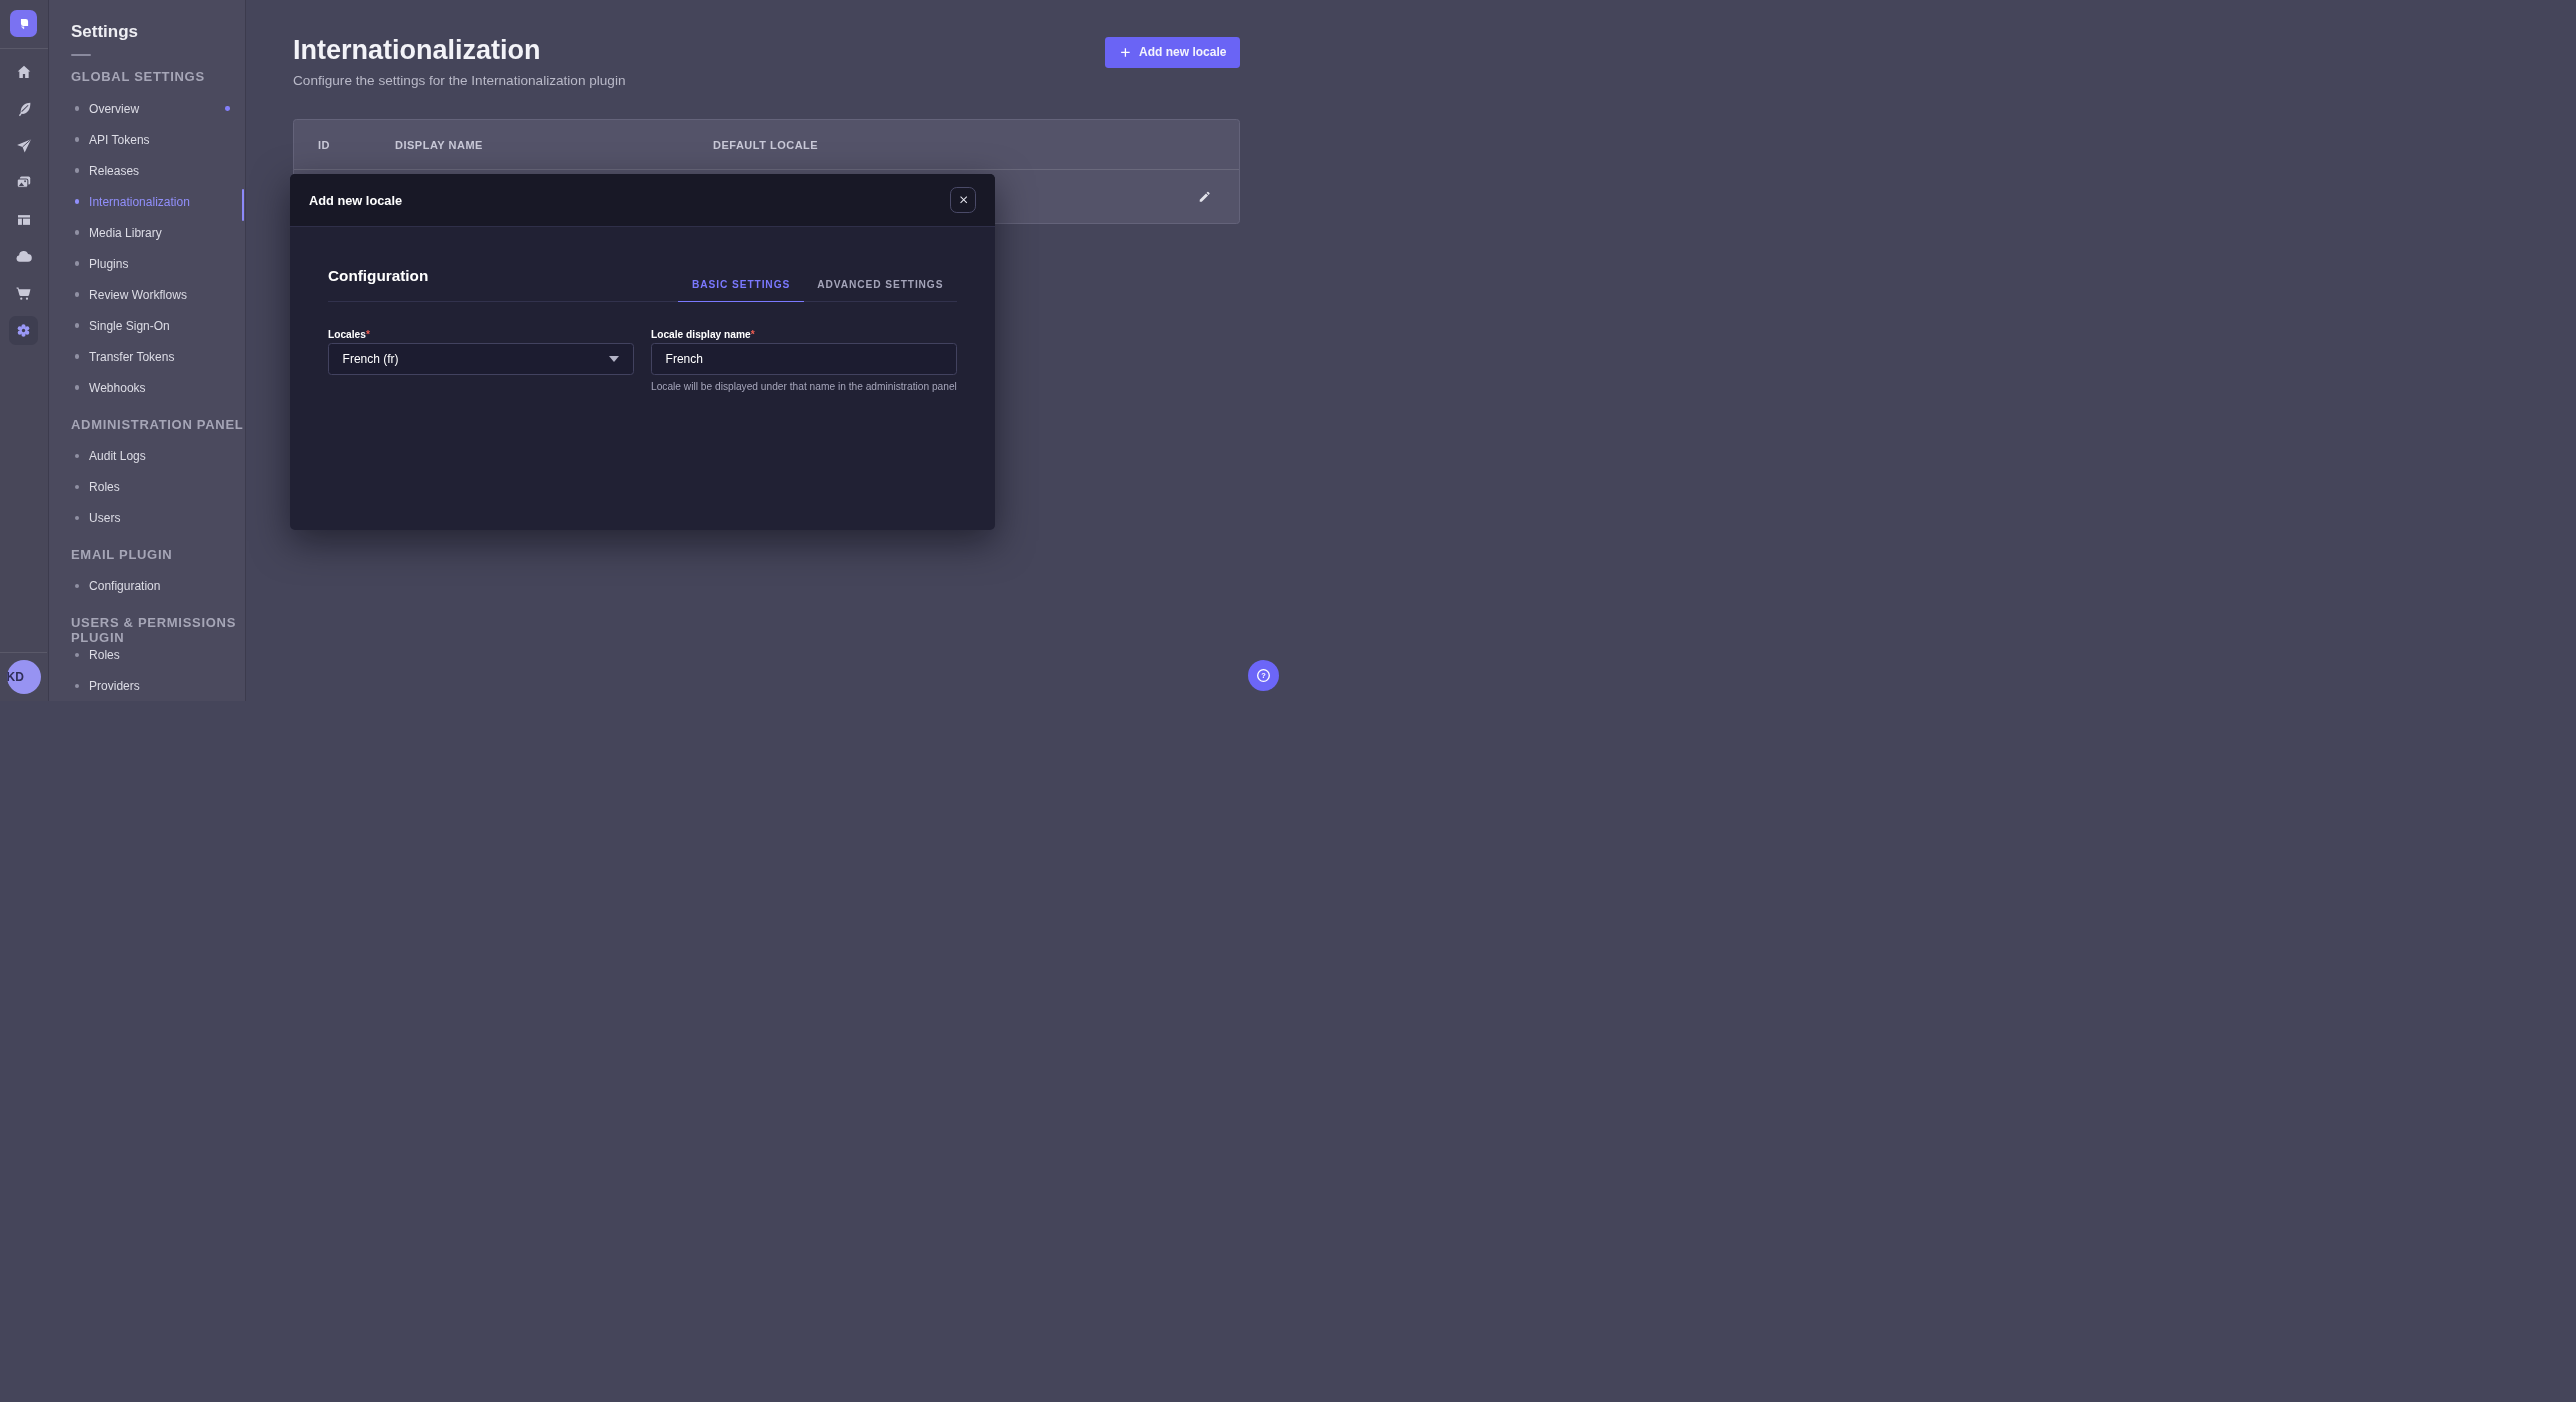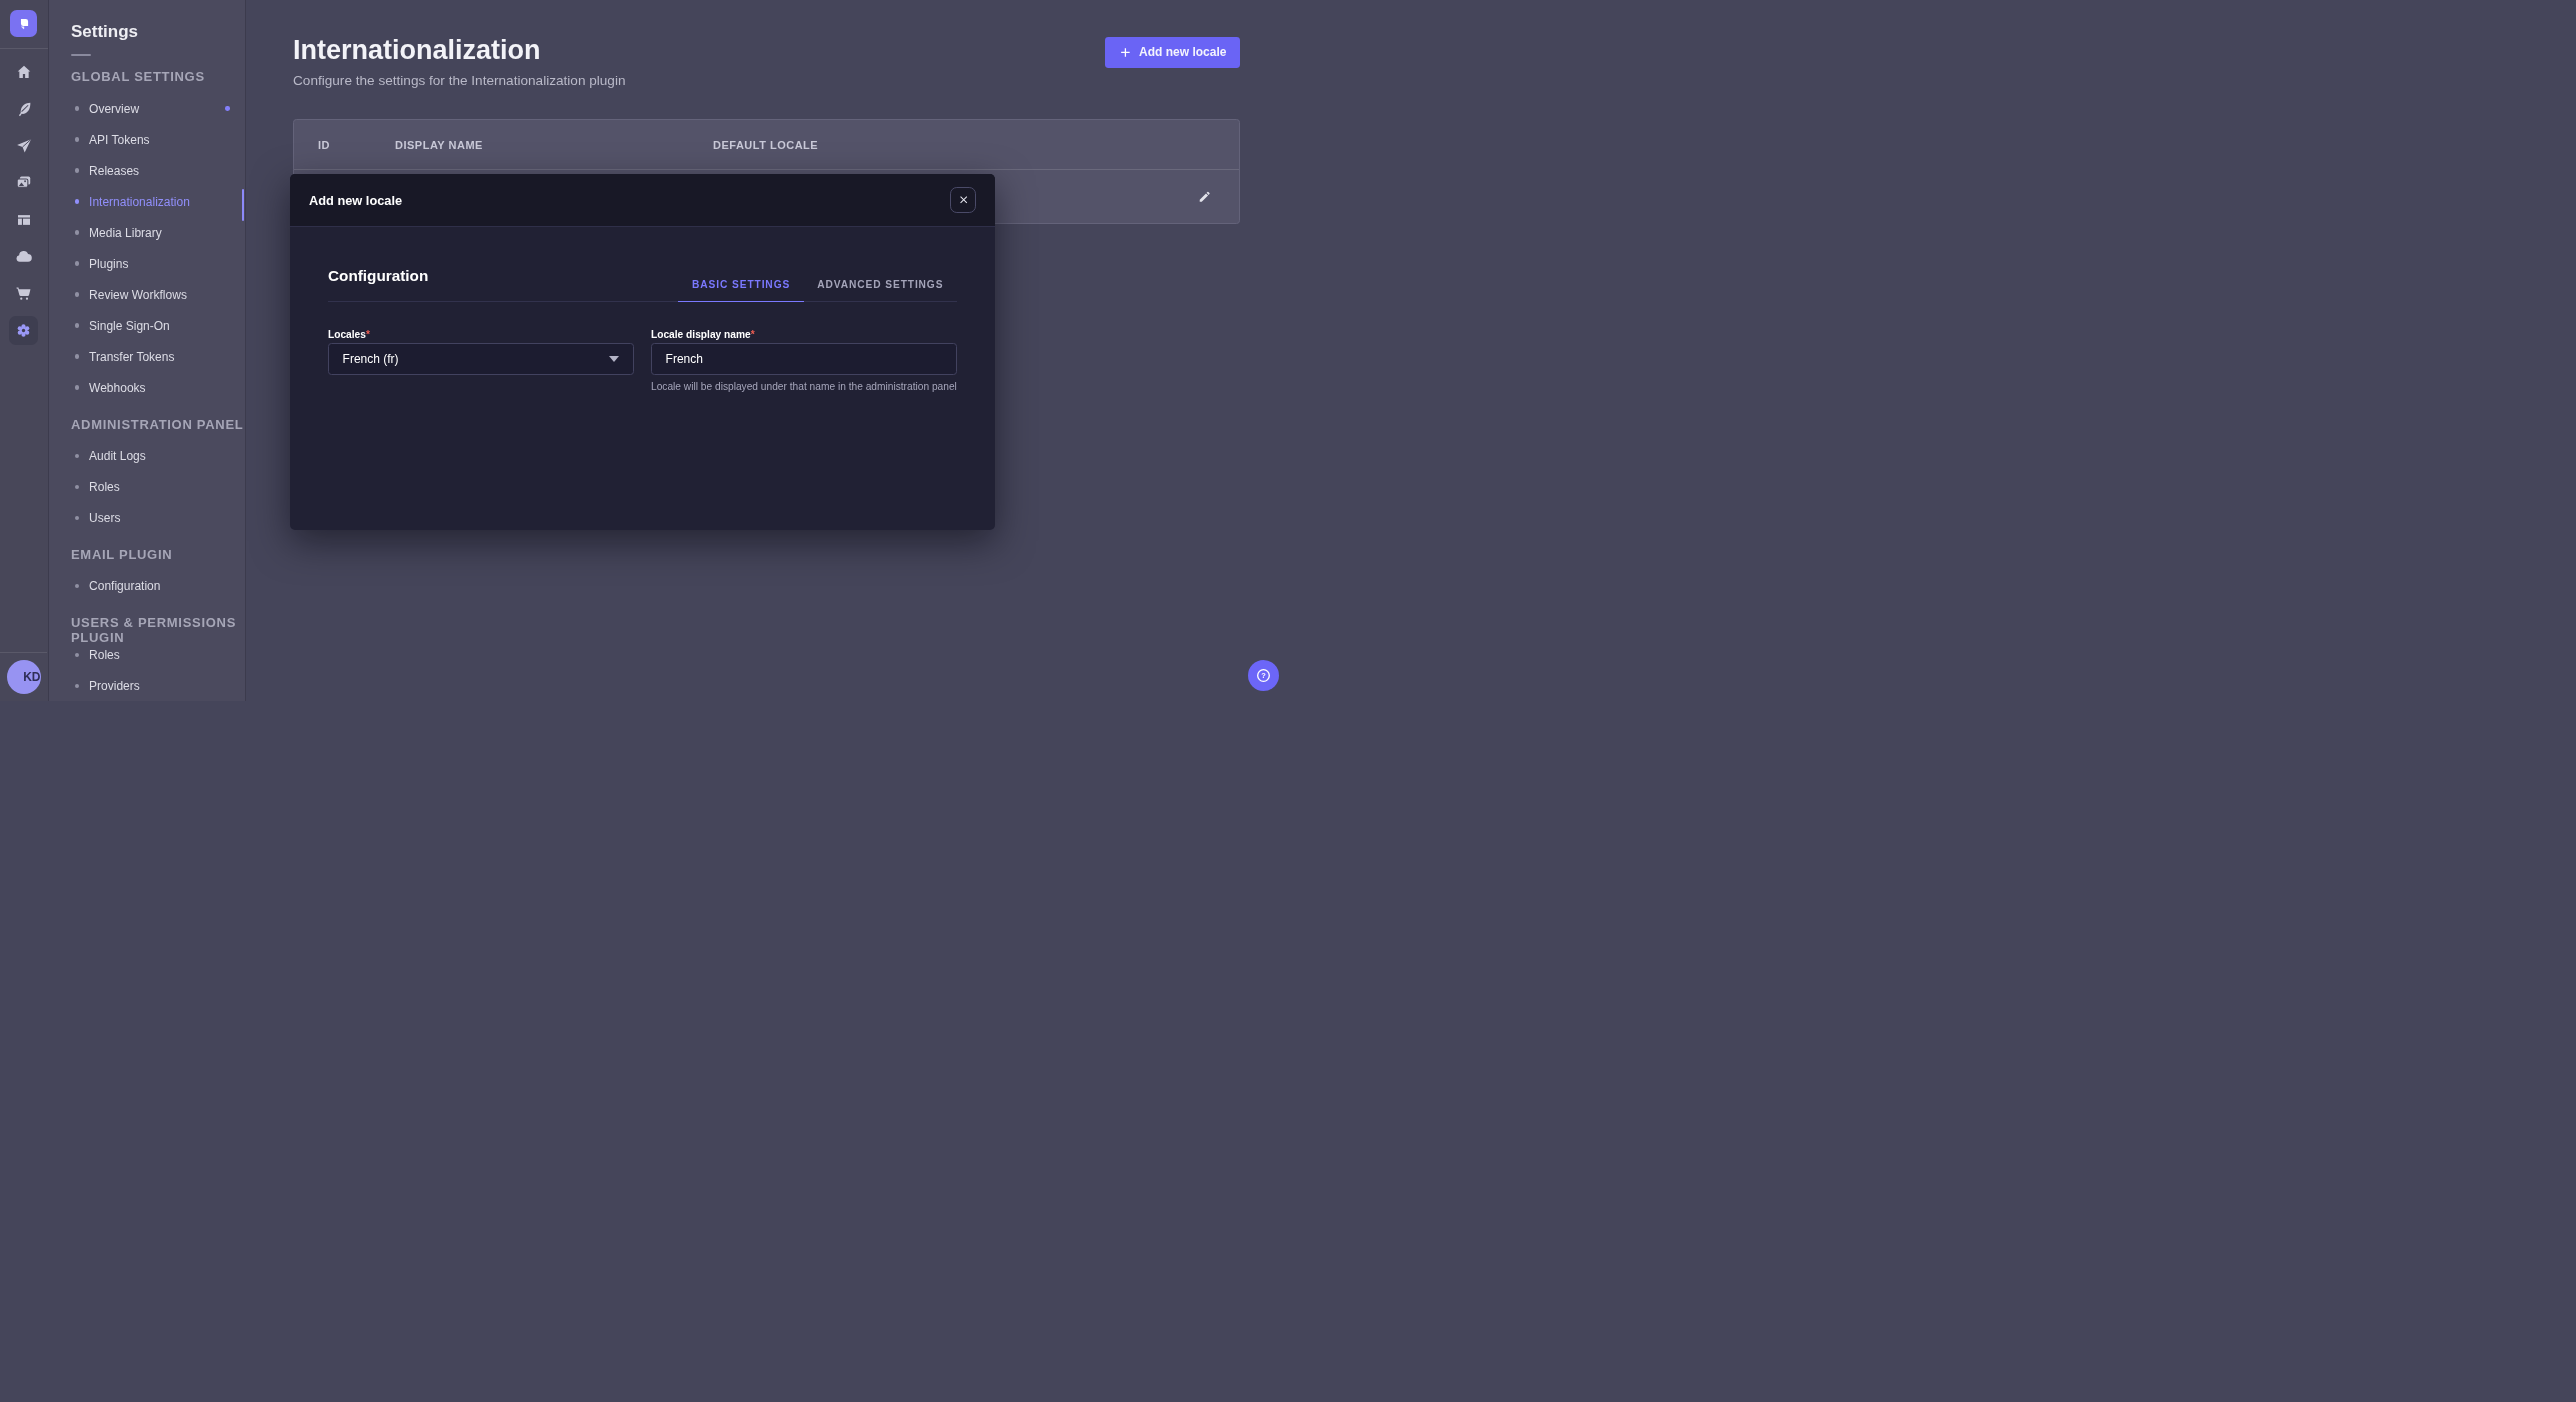--- a/index.html
+++ b/index.html
@@ -21,21 +21,21 @@
   .rail-nav { position:absolute; top:53px; left:0; right:0.9px; display:flex; flex-direction:column; align-items:center; }
   .rail-item { width:48px; height:37px; display:flex; align-items:center; justify-content:center;
                color:#C9C9D8; cursor:pointer; }
   .rail-item.active { color:#9B99F7; }
   .rail-item.active .active-pill { background:#3E3E50; border-radius:6.8px; width:29px; height:29px;
                display:flex; align-items:center; justify-content:center; }
   .rail-bottom { position:absolute; left:0; right:0.9px; bottom:0; height:49px;
                border-top:0.9px solid rgba(255,255,255,.10);
                display:flex; align-items:center; justify-content:center; }
   .avatar { width:34px; height:34px; border-radius:50%; background:#9793F2; color:#2F2E58;
-            font-size:12px; font-weight:bold; display:flex; align-items:center; justify-content:flex-end; cursor:pointer; }
+            font-size:12px; font-weight:bold; display:flex; align-items:center; justify-content:flex-start; cursor:pointer; }
 
   
   .sidebar { position:absolute; left:49px; top:0; bottom:0; width:197px;
              background:#4B4A5E; border-right:0.9px solid #3C3B4D; }
   .sb-title { margin:22px 0 0 22px; font-size:17px; font-weight:700; color:#EEEEF3; }
   .sb-underline { margin:12px 0 0 22px; width:20.4px; height:1.7px; background:#8A8A9E; border-radius:1.7px; }
   .sb-section { margin-top:13.6px; }
   .sb-section:first-of-type { margin-top:17px; }
   .sb-label { margin-left:22px; height:13.6px; font-size:13px; font-weight:700; letter-spacing:0.7px;
               color:#A6A6B7; }

